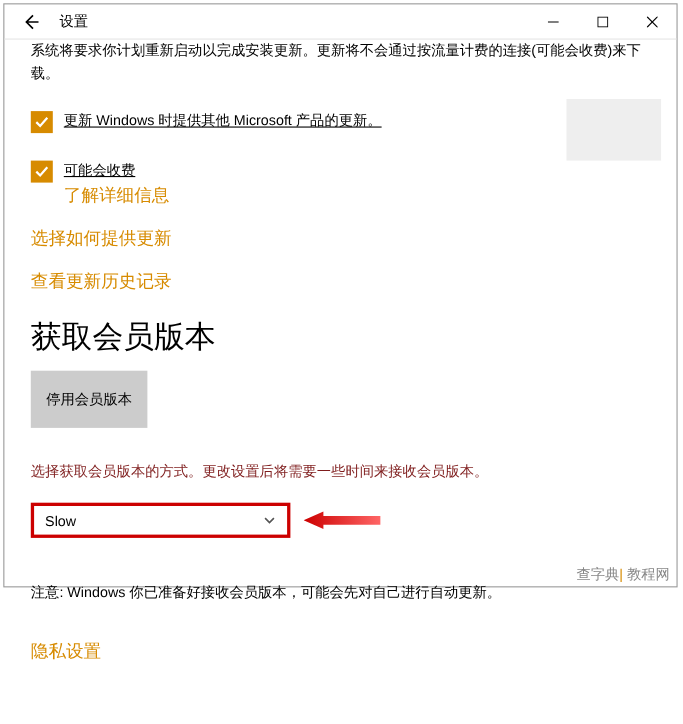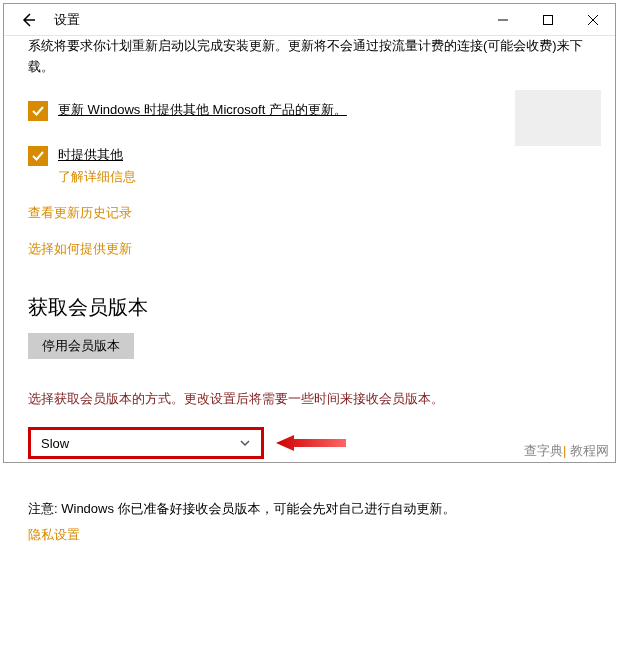--- a/index.html
+++ b/index.html
@@ -10,21 +10,21 @@
     }
     body {
       width: 621px;
       height: 658px;
       background: #fff;
       position: relative;
       overflow: hidden;
     }
     .window {
       width: 613px;
-      height: 460px;
+      height: 531px;
       border: 1px solid #999;
       margin: 3px;
       background: #fff;
       position: relative;
     }
     .titlebar {
       height: 32px;
       display: flex;
       align-items: center;
       padding-left: 8px;
@@ -97,46 +97,46 @@
     }
     .checkbox-label {
       font-size: 13px;
       color: #000;
       margin-left: 10px;
       line-height: 1.5;
       text-decoration: underline;
     }
     .link {
       color: #d78b00;
-      font-size: 13px;
+      font-size: 16px;
       cursor: pointer;
       display: block;
     }
     .link-sub {
       margin-left: 30px;
       margin-top: 2px;
     }
     .link-standalone {
       margin-top: 18px;
     }
     .section-heading {
-      font-size: 20px;
-      color: #000;
-      margin-top: 36px;
+      font-size: 28px;
+      color: #000;
+      margin-top: 20px;
       font-weight: normal;
     }
     .sub-text {
       font-size: 13px;
       color: #000;
       margin-top: 18px;
     }
     .gray-btn {
       background: #ccc;
       border: none;
-      padding: 4px 14px;
+      padding: 17px 14px;
       font-size: 13px;
       color: #000;
       margin-top: 12px;
       cursor: pointer;
     }
     .note-text {
       font-size: 13px;
       color: #7f1d1d;
       margin-top: 30px;
       line-height: 1.6;
@@ -164,21 +164,21 @@
     .arrow-annotation {
       margin-left: 12px;
     }
     .note-bottom {
       font-size: 13px;
       color: #000;
       margin-top: 40px;
       line-height: 1.6;
     }
     .privacy-link {
-      margin-top: 6px;
+      margin-top: 32px;
       font-family: Liberation Serif, serif;
     }
     .watermark {
       position: absolute;
       bottom: 2px;
       right: 6px;
       font-size: 13px;
       color: #888;
     }
     .watermark .highlight {
@@ -238,27 +238,27 @@
       </div>
       <span class="checkbox-label">更新 Windows 时提供其他 Microsoft 产品的更新。</span>
     </div>
 
     <div class="checkbox-row" style="margin-top:24px;">
       <div class="checkbox">
         <svg width="14" height="14" viewBox="0 0 14 14">
             <path d="M2 7 L5.5 10.5 L12 3" stroke="#fff" stroke-width="2" fill="none"></path>
           </svg>
       </div>
-      <span class="checkbox-label">时提供其他</span>
+      <span class="checkbox-label">可能会收费</span>
     </div>
     <span class="link link-sub">了解详细信息</span>
 
+    <span class="link link-standalone">选择如何提供更新</span>
+
     <span class="link link-standalone">查看更新历史记录</span>
-
-    <span class="link link-standalone">选择如何提供更新</span>
 
     <h2 class="section-heading">获取会员版本</h2>
 
 
     <button class="gray-btn">停用会员版本</button>
 
     <div class="note-text">选择获取会员版本的方式。更改设置后将需要一些时间来接收会员版本。</div>
 
     <div class="dropdown-wrap">
       <div class="dropdown">

